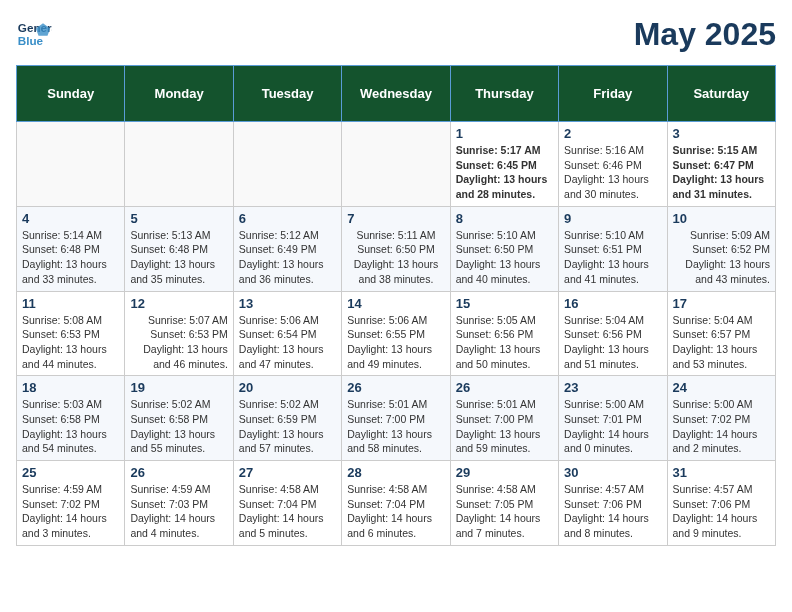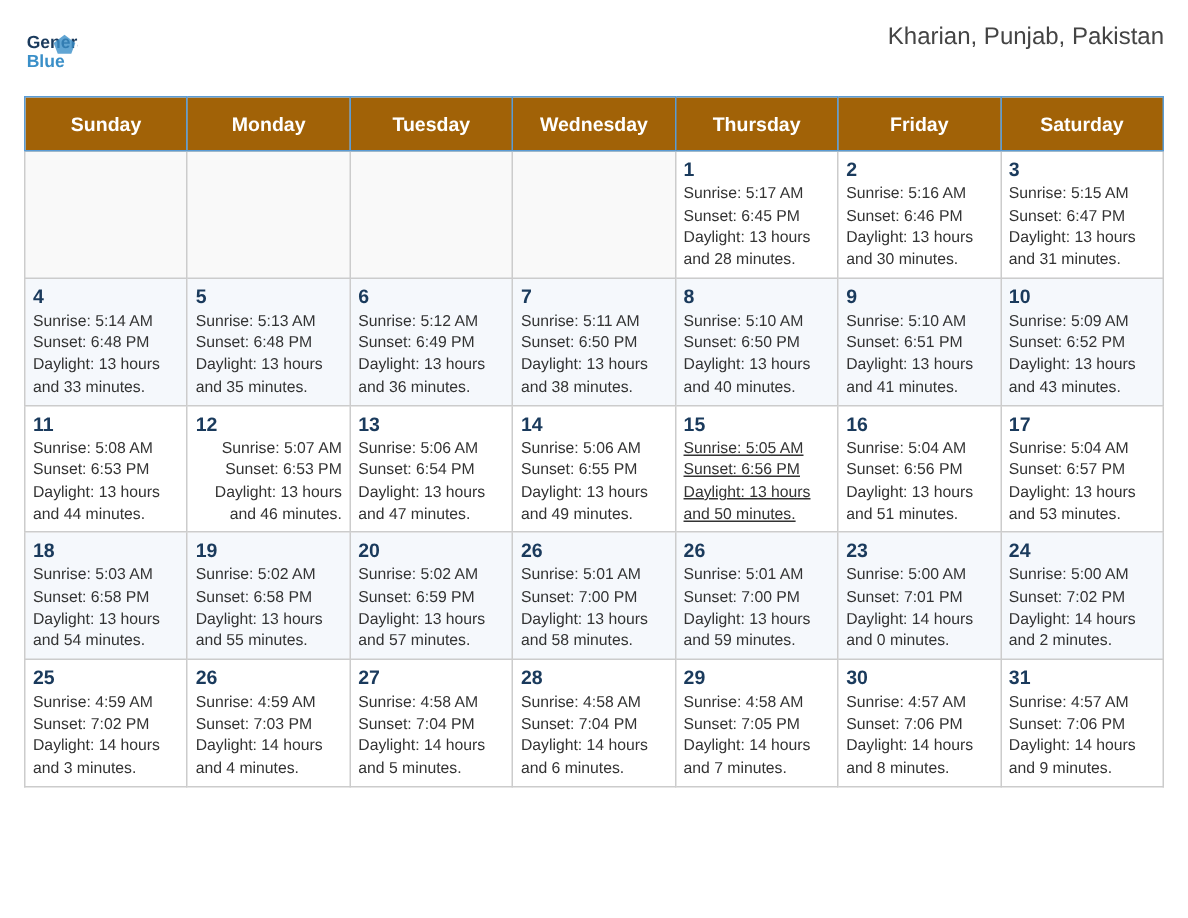--- a/index.html
+++ b/index.html
@@ -37,24 +37,24 @@
       font-size: 16px;
       color: #444;
       font-weight: normal;
     }
     table {
       width: 100%;
       border-collapse: collapse;
       font-size: 11px;
     }
     thead tr th {
-      background-color: #a16207;
+      background-color: #14532d;
       color: #fff;
       text-align: center;
-      padding: 10px 4px;
+      padding: 20px 4px;
       font-size: 13px;
       border: 1px solid #5a9cd6;
     }
     tbody tr td {
       border: 1px solid #ccc;
       vertical-align: top;
       padding: 4px 5px;
       width: 108px;
       min-height: 80px;
       background: #fff;
@@ -82,21 +82,21 @@
 
 <div class="header">
   <div class="logo">
     <svg class="logo-icon" viewBox="0 0 40 40" xmlns="http://www.w3.org/2000/svg">
       <text x="2" y="18" font-size="13" font-weight="bold" fill="#1a3a5c" font-family="Arial">General</text>
       <text x="2" y="32" font-size="13" font-weight="bold" fill="#3a8fc8" font-family="Arial">Blue</text>
       <polygon points="30,8 38,14 35,22 25,22 22,14" fill="#3a8fc8" opacity="0.8"></polygon>
     </svg>
   </div>
   <div class="title-block">
-    <h2>Kharian, Punjab, Pakistan</h2>
+    <h1>May 2025</h1>
   </div>
 </div>
 
 <table>
   <thead>
     <tr>
     <th>Sunday</th>
         <th>Monday</th>
         <th>Tuesday</th>
         <th>Wednesday</th>
@@ -106,35 +106,35 @@
       </tr>
   </thead>
   <tbody id="calendar-body">
   <tr>
         <td class="empty-cell"></td>
         <td class="empty-cell"></td>
         <td class="empty-cell"></td>
         <td class="empty-cell"></td>
         <td>
           <div class="day-number">1</div>
-          <div class="day-info" style="white-space: pre-line;">Sunrise: 5:17 AM
+          <div class="day-info" style="white-space: pre-line; font-weight: bold;">Sunrise: 5:17 AM
 Sunset: 6:45 PM
 Daylight: 13 hours
 and 28 minutes.</div>
         </td>
         <td>
           <div class="day-number">2</div>
           <div class="day-info" style="white-space: pre-line;">Sunrise: 5:16 AM
 Sunset: 6:46 PM
 Daylight: 13 hours
 and 30 minutes.</div>
         </td>
         <td>
           <div class="day-number">3</div>
-          <div class="day-info" style="white-space: pre-line;">Sunrise: 5:15 AM
+          <div class="day-info" style="white-space: pre-line; font-weight: bold;">Sunrise: 5:15 AM
 Sunset: 6:47 PM
 Daylight: 13 hours
 and 31 minutes.</div>
         </td>
       </tr>
       <tr>
         <td>
           <div class="day-number">4</div>
           <div class="day-info" style="white-space: pre-line;">Sunrise: 5:14 AM
 Sunset: 6:48 PM
@@ -150,42 +150,42 @@
         </td>
         <td>
           <div class="day-number">6</div>
           <div class="day-info" style="white-space: pre-line;">Sunrise: 5:12 AM
 Sunset: 6:49 PM
 Daylight: 13 hours
 and 36 minutes.</div>
         </td>
         <td>
           <div class="day-number">7</div>
-          <div class="day-info" style="white-space: pre-line;">Sunrise: 5:11 AM
+          <div class="day-info" style="white-space: pre-line; text-align: center;">Sunrise: 5:11 AM
 Sunset: 6:50 PM
 Daylight: 13 hours
 and 38 minutes.</div>
         </td>
         <td>
           <div class="day-number">8</div>
           <div class="day-info" style="white-space: pre-line;">Sunrise: 5:10 AM
 Sunset: 6:50 PM
 Daylight: 13 hours
 and 40 minutes.</div>
         </td>
         <td>
           <div class="day-number">9</div>
           <div class="day-info" style="white-space: pre-line;">Sunrise: 5:10 AM
 Sunset: 6:51 PM
 Daylight: 13 hours
 and 41 minutes.</div>
         </td>
         <td>
           <div class="day-number">10</div>
-          <div class="day-info" style="white-space: pre-line;">Sunrise: 5:09 AM
+          <div class="day-info" style="white-space: pre-line; text-align: right;">Sunrise: 5:09 AM
 Sunset: 6:52 PM
 Daylight: 13 hours
 and 43 minutes.</div>
         </td>
       </tr>
       <tr>
         <td>
           <div class="day-number">11</div>
           <div class="day-info" style="white-space: pre-line;">Sunrise: 5:08 AM
 Sunset: 6:53 PM
@@ -208,21 +208,21 @@
         </td>
         <td>
           <div class="day-number">14</div>
           <div class="day-info" style="white-space: pre-line;">Sunrise: 5:06 AM
 Sunset: 6:55 PM
 Daylight: 13 hours
 and 49 minutes.</div>
         </td>
         <td>
           <div class="day-number">15</div>
-          <div class="day-info" style="white-space: pre-line; text-decoration: underline;">Sunrise: 5:05 AM
+          <div class="day-info" style="white-space: pre-line;">Sunrise: 5:05 AM
 Sunset: 6:56 PM
 Daylight: 13 hours
 and 50 minutes.</div>
         </td>
         <td>
           <div class="day-number">16</div>
           <div class="day-info" style="white-space: pre-line;">Sunrise: 5:04 AM
 Sunset: 6:56 PM
 Daylight: 13 hours
 and 51 minutes.</div>

